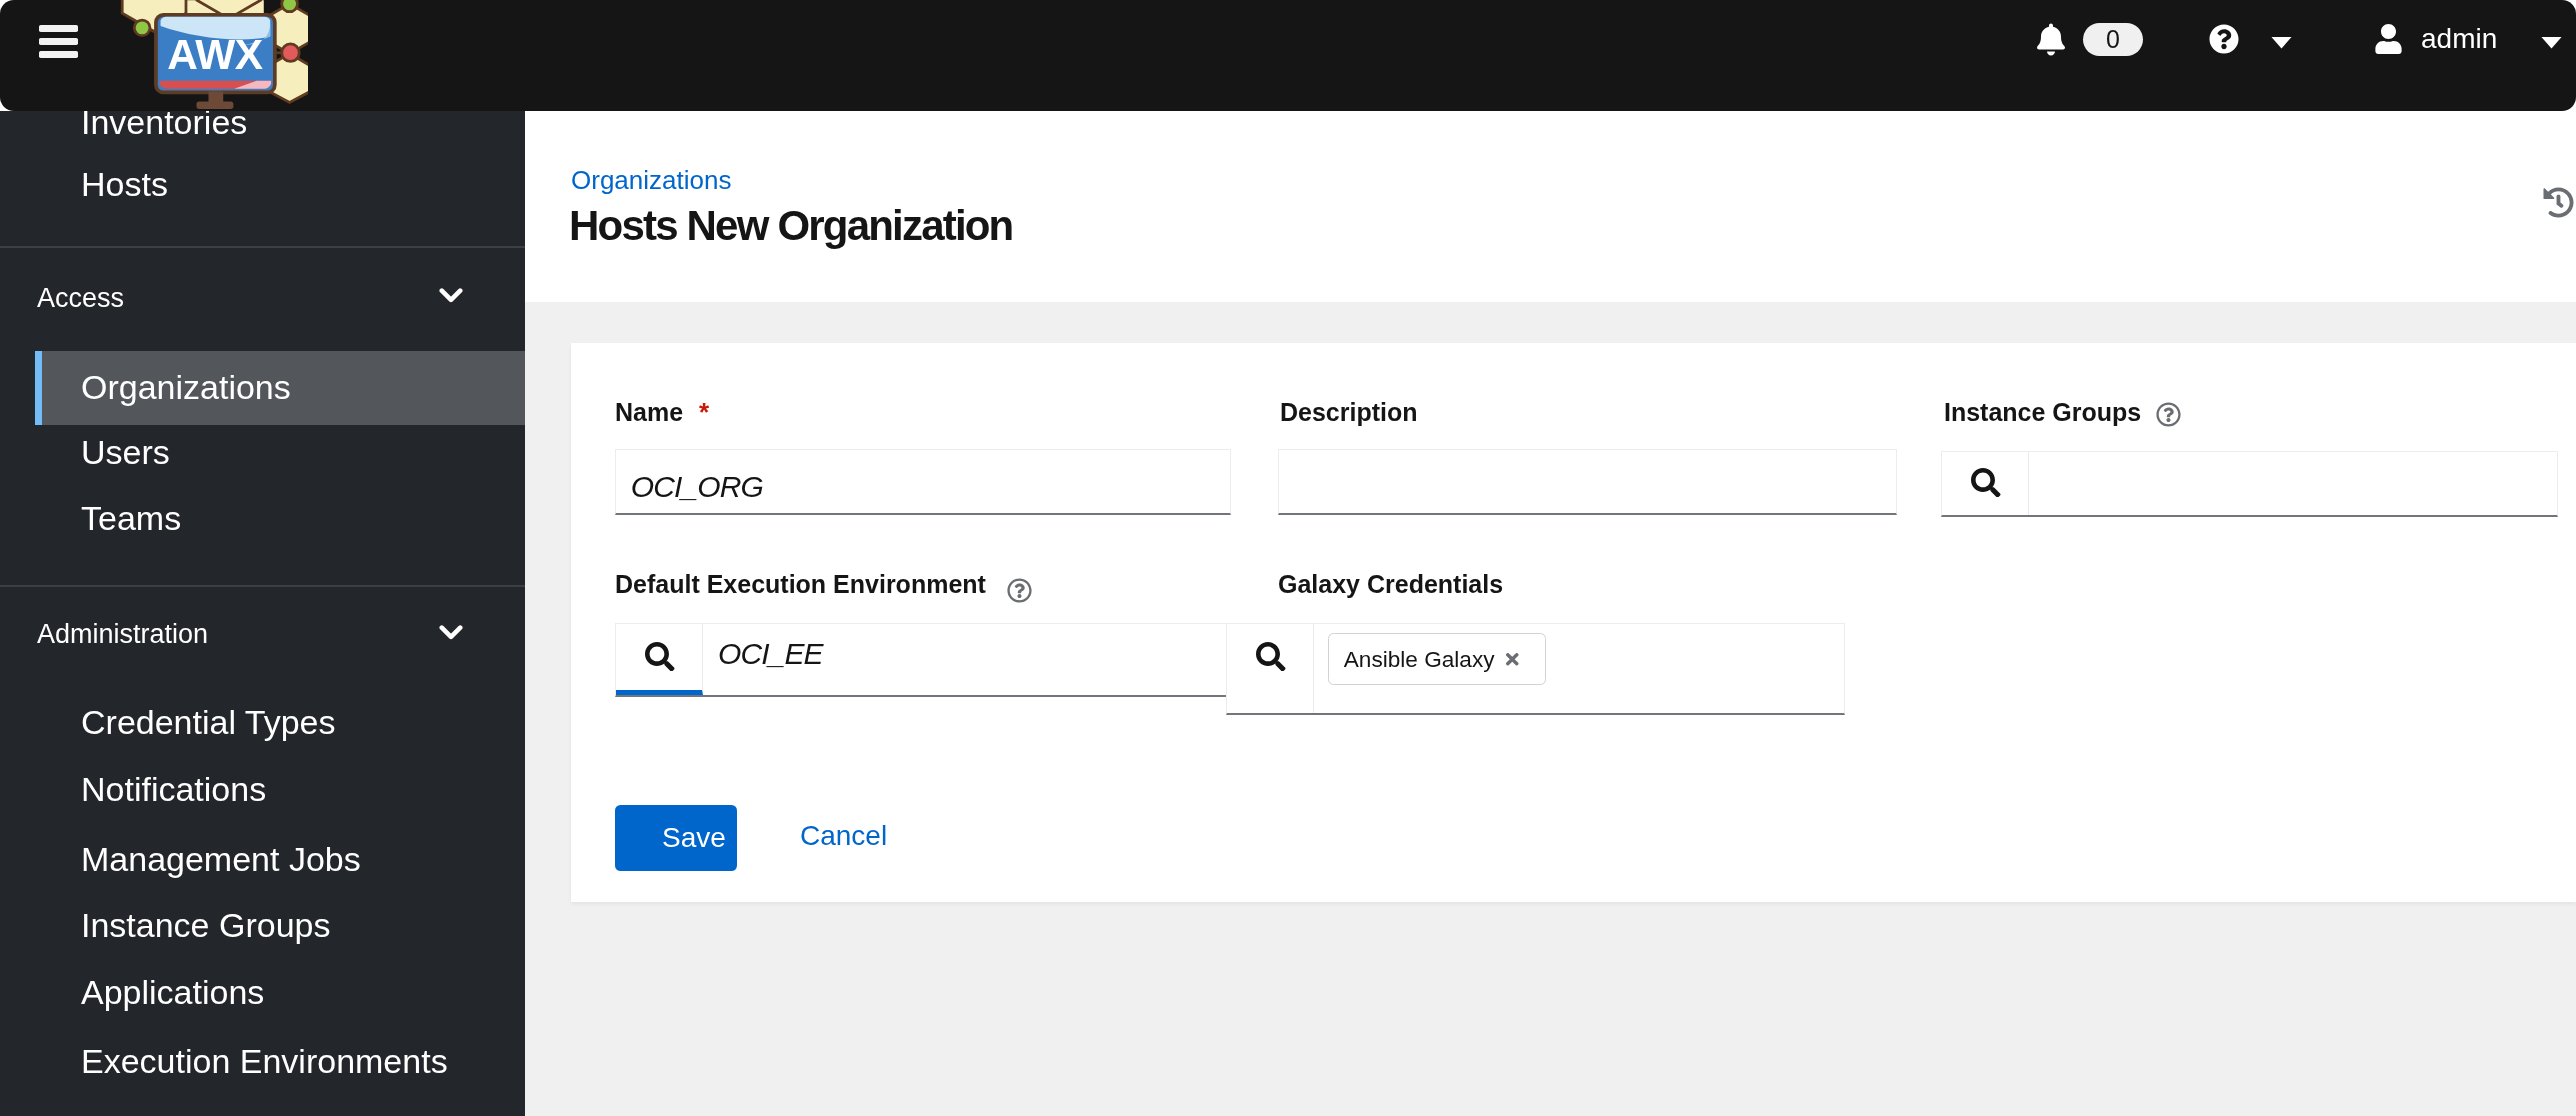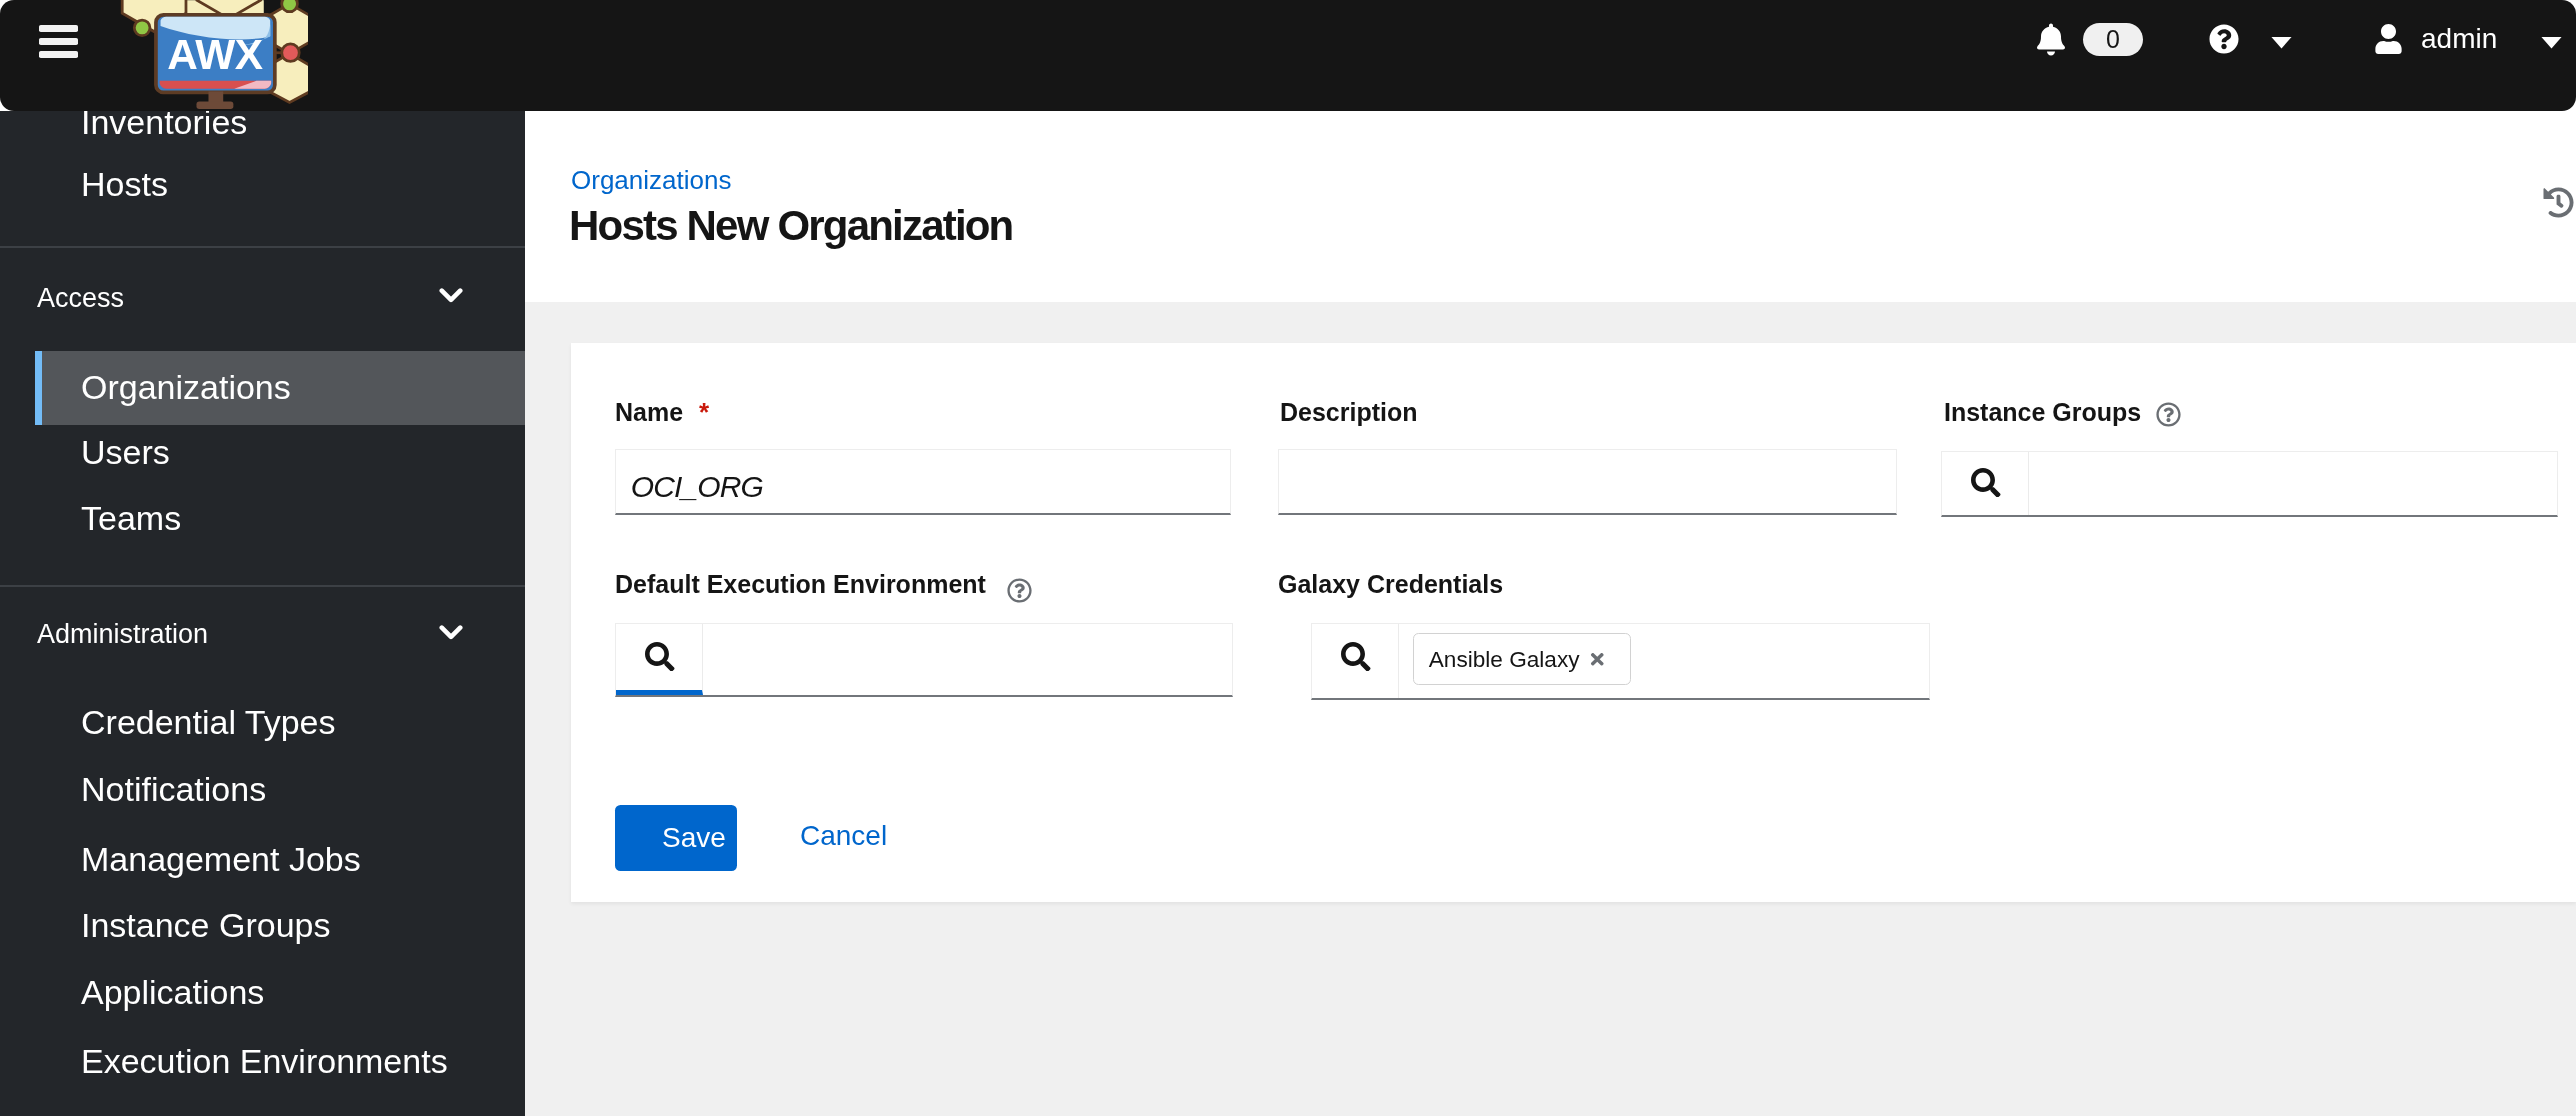--- a/index.html
+++ b/index.html
@@ -146,22 +146,23 @@
       </svg>
   </div>
 </div>
 
 <div class="abs finput" style="left:615px;top:623px;width:618px;height:74px">
   <div class="sbtn" style="border-bottom:5.5px solid #0066cc;height:71px">
     <svg style="position:absolute;left:29px;top:17.5px" width="29.5" height="29.5" viewBox="0 0 512 512">
         <path fill="#151515" d="M505 442.7L405.3 343c-4.5-4.5-10.6-7-17-7H372c27.6-35.3 44-79.7 44-128C416 93.1 322.9 0 208 0S0 93.1 0 208s93.1 208 208 208c48.3 0 92.7-16.4 128-44v16.3c0 6.4 2.5 12.5 7 17l99.7 99.7c9.4 9.4 24.6 9.4 33.9 0l28.3-28.3c9.4-9.4 9.4-24.6.1-34zM208 336c-70.7 0-128-57.2-128-128 0-70.7 57.2-128 128-128 70.7 0 128 57.2 128 128 0 70.7-57.2 128-128 128z"></path>
       </svg>
   </div>
+  <div class="ftext" style="padding:13px 0 0 102px">OCI_EE</div>
 </div>
-<div class="abs finput" style="left:1311px;top:623px;width:619px;height:77px">
+<div class="abs finput" style="left:1226px;top:623px;width:619px;height:92px">
   <div class="sbtn">
     <svg style="position:absolute;left:29px;top:17.5px" width="29.5" height="29.5" viewBox="0 0 512 512">
         <path fill="#151515" d="M505 442.7L405.3 343c-4.5-4.5-10.6-7-17-7H372c27.6-35.3 44-79.7 44-128C416 93.1 322.9 0 208 0S0 93.1 0 208s93.1 208 208 208c48.3 0 92.7-16.4 128-44v16.3c0 6.4 2.5 12.5 7 17l99.7 99.7c9.4 9.4 24.6 9.4 33.9 0l28.3-28.3c9.4-9.4 9.4-24.6.1-34zM208 336c-70.7 0-128-57.2-128-128 0-70.7 57.2-128 128-128 70.7 0 128 57.2 128 128 0 70.7-57.2 128-128 128z"></path>
       </svg>
   </div>
   <div class="abs" style="left:101px;top:9.2px;width:218px;height:52px;border:1.8px solid #d2d2d2;border-radius:5.5px;background:#fff">
     <span style="position:absolute;left:14.8px;top:13px;font-size:22.6px;color:#151515;white-space:nowrap">Ansible Galaxy</span>
     <svg style="position:absolute;left:174px;top:15.7px" width="18.5" height="18.5" viewBox="0 0 352 512">
         <path fill="#6a6e73" d="M242.72 256l100.07-100.07c12.28-12.28 12.28-32.19 0-44.48l-22.24-22.24c-12.28-12.28-32.19-12.28-44.48 0L176 189.28 75.93 89.21c-12.28-12.28-32.19-12.28-44.48 0L9.21 111.45c-12.28 12.28-12.28 32.19 0 44.48L109.28 256 9.21 356.07c-12.28 12.28-12.28 32.19 0 44.48l22.24 22.24c12.28 12.28 32.2 12.28 44.48 0L176 322.72l100.07 100.07c12.28 12.28 32.2 12.28 44.48 0l22.24-22.24c12.28-12.28 12.28-32.19 0-44.48L242.72 256z"></path>
       </svg>

